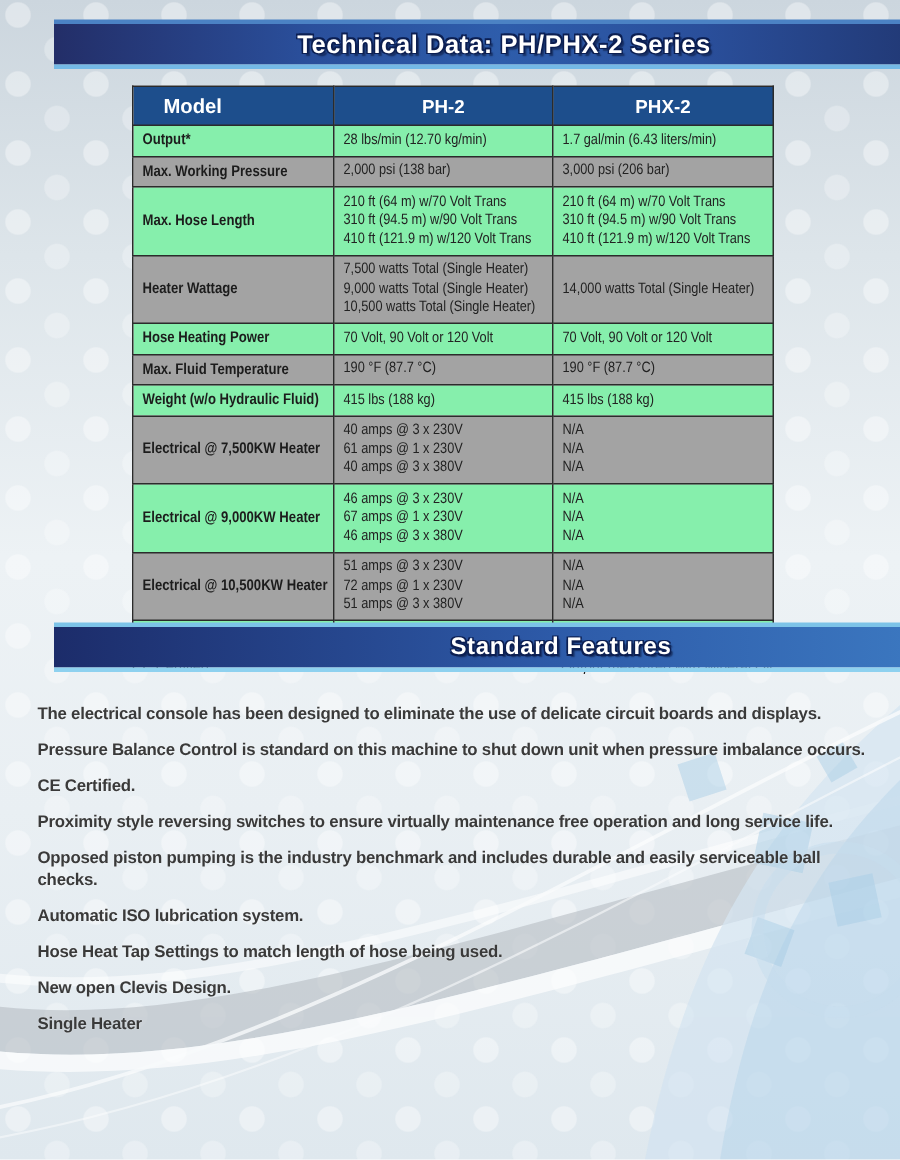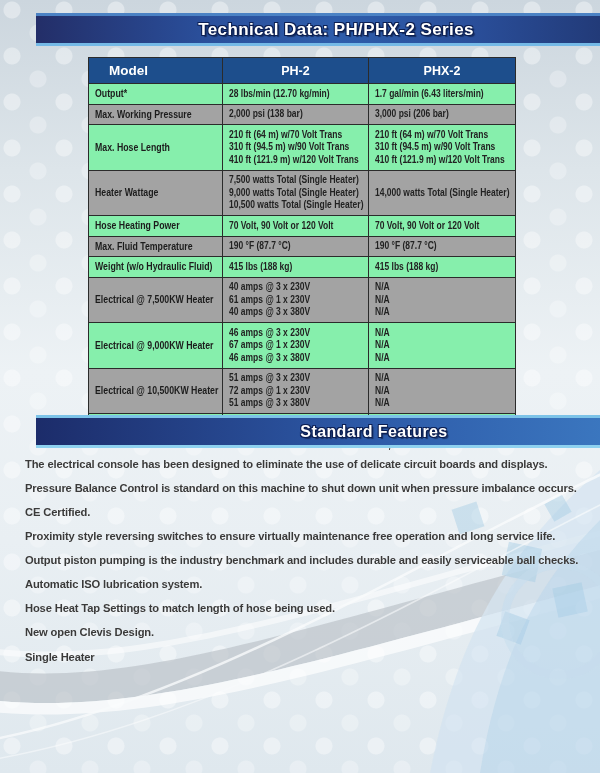--- a/index.html
+++ b/index.html
@@ -41,26 +41,26 @@
   table.spec thead th{
     background:#1d4e8c;color:#fff;font-size:12.5px;font-weight:700;height:19px;padding:3px 20px;
   }
   table.spec thead th.center{text-align:center;}
   table.spec thead th:first-child{font-size:13.5px;}
   tr.alt td,tr.alt th{background:#a3a3a3;}
   tr.norm td,tr.norm th{background:#86efac;}
   td .line,th .line{white-space:nowrap;}
   .cond{display:inline-block;transform:scaleX(.85);transform-origin:0 50%;white-space:nowrap;}
   th.rowlabel{font-size:10.3px;color:#1c1c1c;font-weight:700;}
-  td.val{font-size:10px;color:#222;font-weight:700;line-height:1.25;margin-left:48px;}
+  td.val{font-size:10px;color:#222;font-weight:400;line-height:1.25;margin-left:48px;}
   .footnotes{display:flex;justify-content:space-between;margin-top:4px;}
   .footnotes span{font-size:9.5px;font-style:italic;color:#1e1e1e;font-weight:500;}
 
   
-  #features-list{position:absolute;left:25px;top:457px;width:558px;}
+  #features-list{position:absolute;left:25px;top:469px;width:558px;}
   #features-list p{
     margin:0 0 9.5px 0;font-size:11.2px;font-weight:700;color:#3a3a3a;
     letter-spacing:-.15px;line-height:1.3;
     text-shadow:0 0 1px rgba(255,255,255,.6);
   }
 </style>
 </head>
 <body>
 
 <svg class="layer" viewBox="0 0 600 773" style="z-index:1;">
@@ -169,20 +169,20 @@
 
   <div class="bar" id="features-bar">
     <span class="bar-title">Standard Features</span>
   </div>
 
   <div id="features-list">
       <p>The electrical console has been designed to eliminate the use of delicate circuit boards and displays.</p>
       <p>Pressure Balance Control is standard on this machine to shut down unit when pressure imbalance occurs.</p>
       <p>CE Certified.</p>
       <p>Proximity style reversing switches to ensure virtually maintenance free operation and long service life.</p>
-      <p>Output piston pumping is the industry benchmark and includes durable and easily serviceable ball checks.</p>
+      <p>Opposed piston pumping is the industry benchmark and includes durable and easily serviceable ball checks.</p>
       <p>Automatic ISO lubrication system.</p>
       <p>Hose Heat Tap Settings to match length of hose being used.</p>
       <p>New open Clevis Design.</p>
       <p>Single Heater</p>
     </div>
 
 </div>
 
 </body></html>

